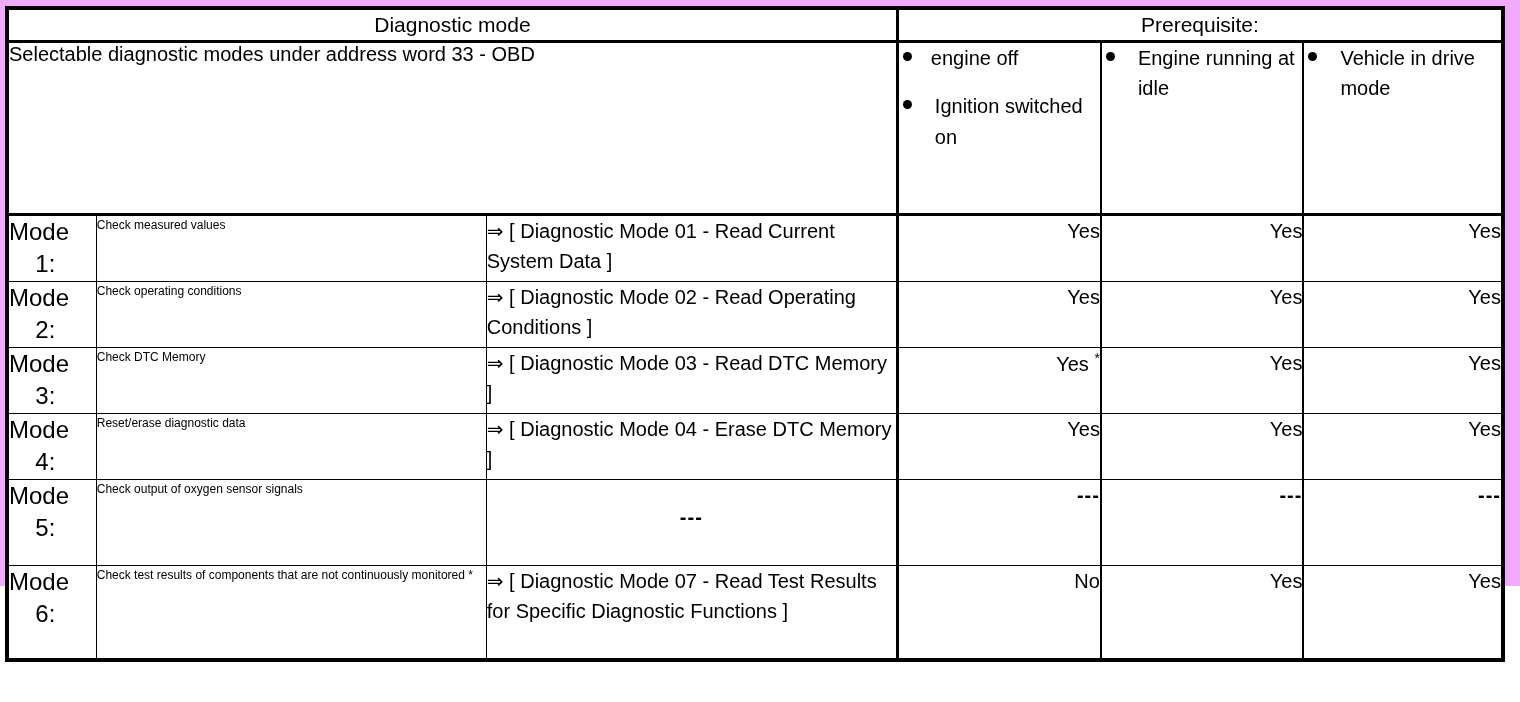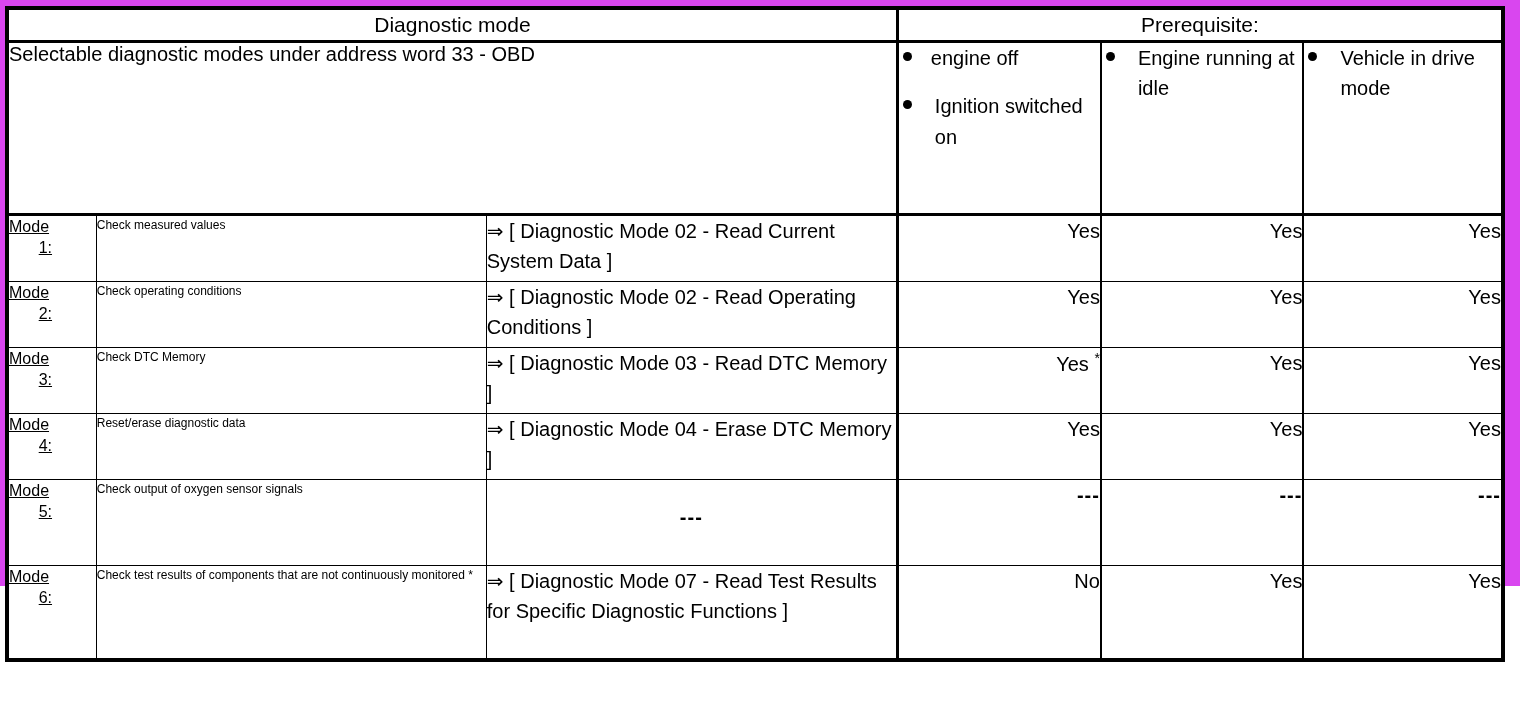--- a/index.html
+++ b/index.html
@@ -12,21 +12,21 @@
     height: 702px;
     font-family: "Liberation Sans", sans-serif;
     color: #000000;
     overflow: hidden;
   }
 
   #page {
     position: relative;
     width: 1520px;
     height: 586px;
-    background: #d946ef;
+    background: #f0abfc;
   }
 
   
   .diag-table {
     position: absolute;
     left: 5px;
     top: 6px;
     width: 1500px;
     border-collapse: collapse;
     table-layout: fixed;
@@ -101,25 +101,24 @@
     top: 9px;
     width: 9px;
     height: 9px;
     border-radius: 50%;
     background: #000000;
     display: block;
   }
 
   
   .cell-mode {
-    font-size: 16px;
+    font-size: 24px;
     padding: 6px 4px 6px 4px;
     text-align: left;
     line-height: 1.33;
-    text-decoration: underline;
   }
   .cell-mode .m-num {
     display: block;
     text-align: center;
     padding-right: 14px;
   }
   .cell-desc {
     font-size: 12px;
     padding: 6px 6px 6px 7px;
     line-height: 1.5;
@@ -204,21 +203,21 @@
       </tr>
 
       <tr class="r1">
         <td class="cell-mode">
           <span>Mode</span>
           <span class="m-num">1:</span>
         </td>
         <td class="cell-desc">Check measured values</td>
         <td class="cell-ref">
           <span class="arrow">⇒</span>
-          <span>[ Diagnostic Mode 02 - Read Current System Data ]</span>
+          <span>[ Diagnostic Mode 01 - Read Current System Data ]</span>
         </td>
         <td class="cell-yn p-sep">Yes</td>
         <td class="cell-yn p-sep">Yes</td>
         <td class="cell-yn">Yes</td>
       </tr>
 
       <tr class="r2">
         <td class="cell-mode">
           <span>Mode</span>
           <span class="m-num">2:</span>

